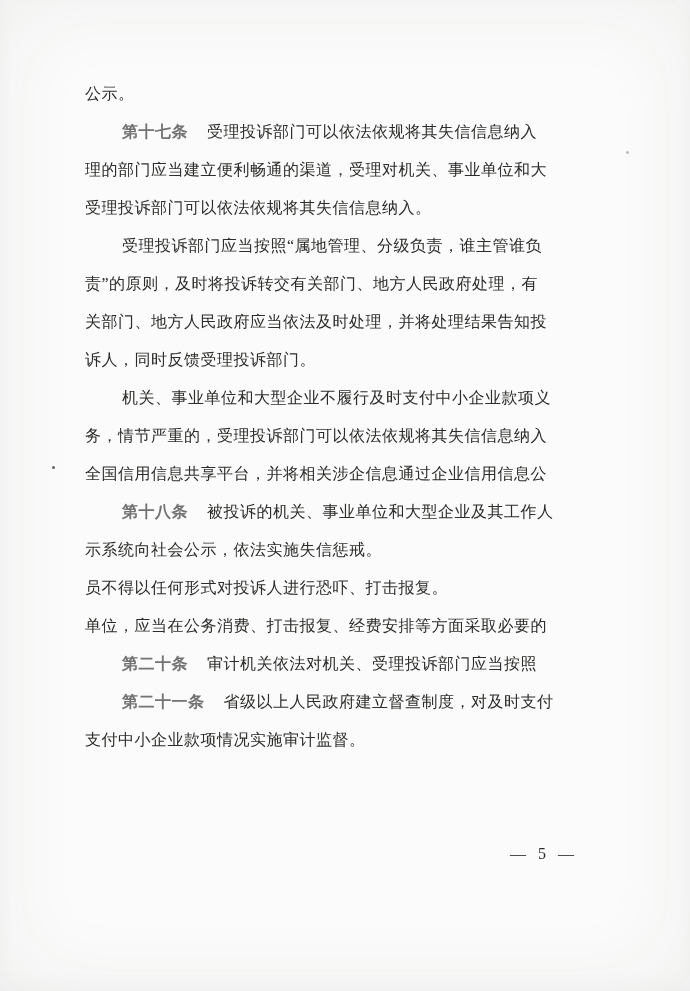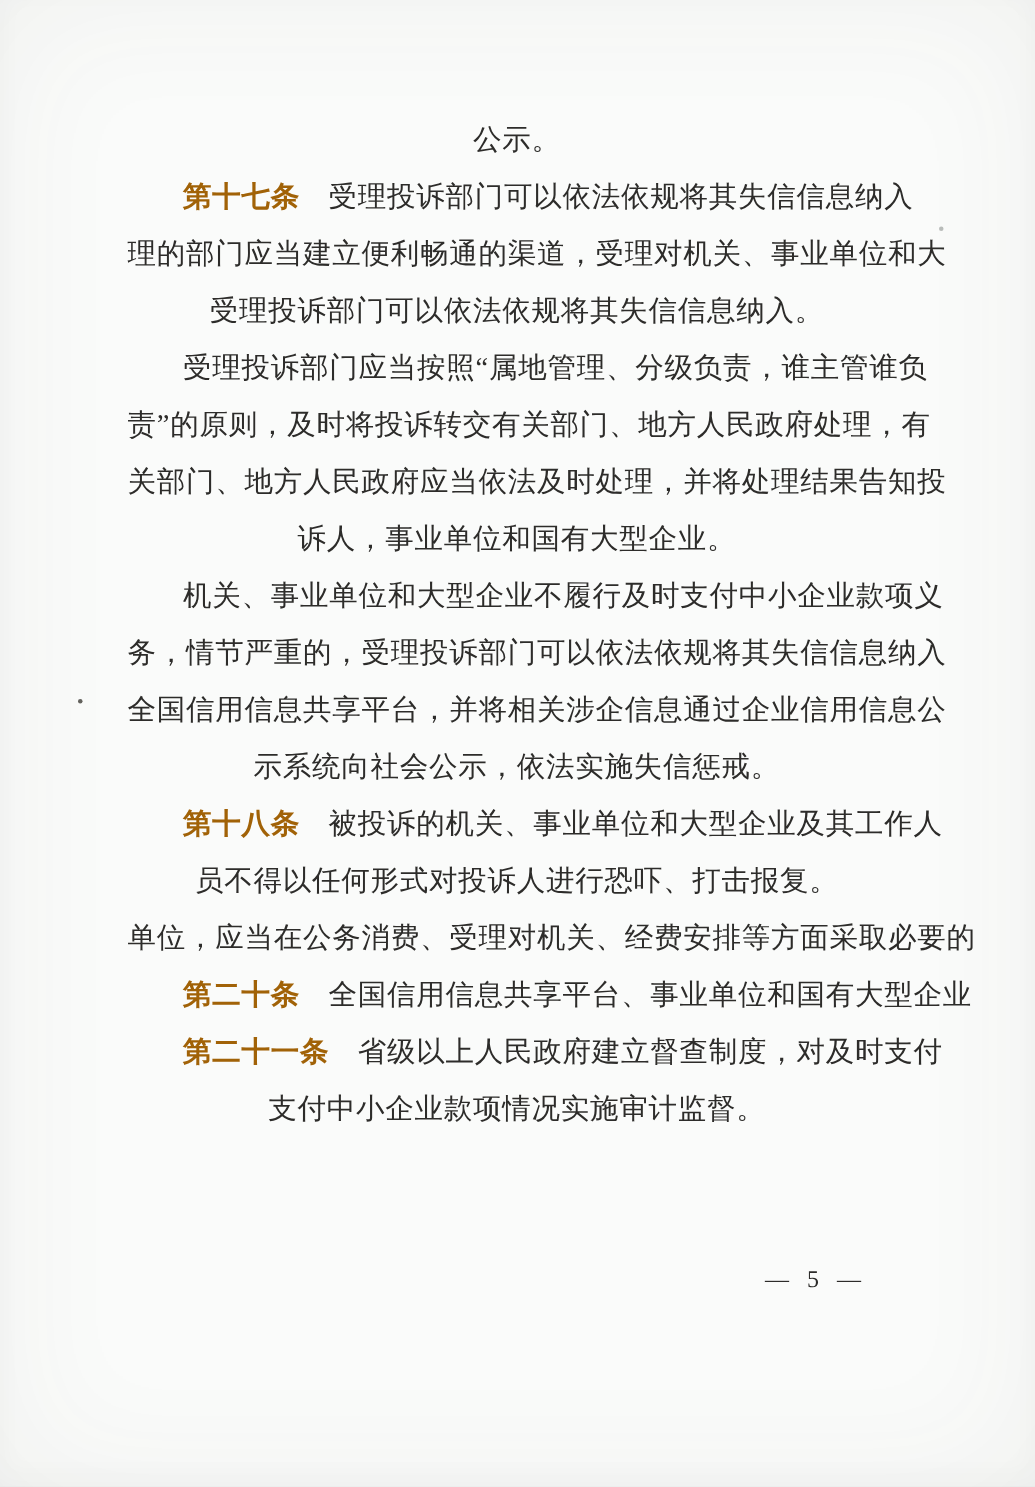--- a/index.html
+++ b/index.html
@@ -11,28 +11,27 @@
   .page{
     position:absolute;inset:0;
     background:#fafbfa;
     box-shadow:inset 0 0 90px rgba(70,70,62,.055), inset 0 -6px 18px rgba(70,70,62,.03);
   }
   .textblock{
     position:absolute;left:85px;top:75px;width:519px;
   }
   .line{
     height:38px;line-height:38px;
-    font-size:19px;letter-spacing:.5px;
+    font-size:16px;letter-spacing:.5px;
     color:#2d2c2a;
     white-space:nowrap;
-    text-align:center;
   }
   .line.indent{padding-left:37px;}
   .term{
-    font-weight:700;color:#a16207;
+    font-weight:700;color:#737373;
     margin-right:19px;
   }
   .pagenum{
     position:absolute;left:85px;top:835px;width:519px;height:38px;line-height:38px;
     box-sizing:border-box;padding-right:26px;
     text-align:right;
     font-size:16px;letter-spacing:4px;color:#2d2c2a;
   }
   .speck{position:absolute;border-radius:50%;}
   .speck.s1{left:52px;top:466px;width:3px;height:3px;background:#63625d;}
@@ -43,28 +42,28 @@
 
 <div class="page">
   <div class="textblock">
       <div class="line"><span>公示。</span></div>
       <div class="line indent"><span class="term">第十七条</span><span>受理投诉部门可以依法依规将其失信信息纳入</span></div>
       <div class="line"><span>理的部门应当建立便利畅通的渠道，受理对机关、事业单位和大</span></div>
       <div class="line"><span>受理投诉部门可以依法依规将其失信信息纳入。</span></div>
       <div class="line indent"><span>受理投诉部门应当按照“属地管理、分级负责，谁主管谁负</span></div>
       <div class="line"><span>责”的原则，及时将投诉转交有关部门、地方人民政府处理，有</span></div>
       <div class="line"><span>关部门、地方人民政府应当依法及时处理，并将处理结果告知投</span></div>
-      <div class="line"><span>诉人，事业单位和国有大型企业。</span></div>
+      <div class="line"><span>诉人，同时反馈受理投诉部门。</span></div>
       <div class="line indent"><span>机关、事业单位和大型企业不履行及时支付中小企业款项义</span></div>
       <div class="line"><span>务，情节严重的，受理投诉部门可以依法依规将其失信信息纳入</span></div>
       <div class="line"><span>全国信用信息共享平台，并将相关涉企信息通过企业信用信息公</span></div>
+      <div class="line indent"><span class="term">第十八条</span><span>被投诉的机关、事业单位和大型企业及其工作人</span></div>
       <div class="line"><span>示系统向社会公示，依法实施失信惩戒。</span></div>
-      <div class="line indent"><span class="term">第十八条</span><span>被投诉的机关、事业单位和大型企业及其工作人</span></div>
       <div class="line"><span>员不得以任何形式对投诉人进行恐吓、打击报复。</span></div>
-      <div class="line"><span>单位，应当在公务消费、受理对机关、经费安排等方面采取必要的</span></div>
-      <div class="line indent"><span class="term">第二十条</span><span>全国信用信息共享平台、事业单位和国有大型企业</span></div>
+      <div class="line"><span>单位，应当在公务消费、打击报复、经费安排等方面采取必要的</span></div>
+      <div class="line indent"><span class="term">第二十条</span><span>审计机关依法对机关、受理投诉部门应当按照</span></div>
       <div class="line indent"><span class="term">第二十一条</span><span>省级以上人民政府建立督查制度，对及时支付</span></div>
       <div class="line"><span>支付中小企业款项情况实施审计监督。</span></div>
     </div>
   <div class="pagenum">— 5 —</div>
   <div class="speck s1"></div>
   <div class="speck s2"></div>
 </div>
 
 </body></html>

